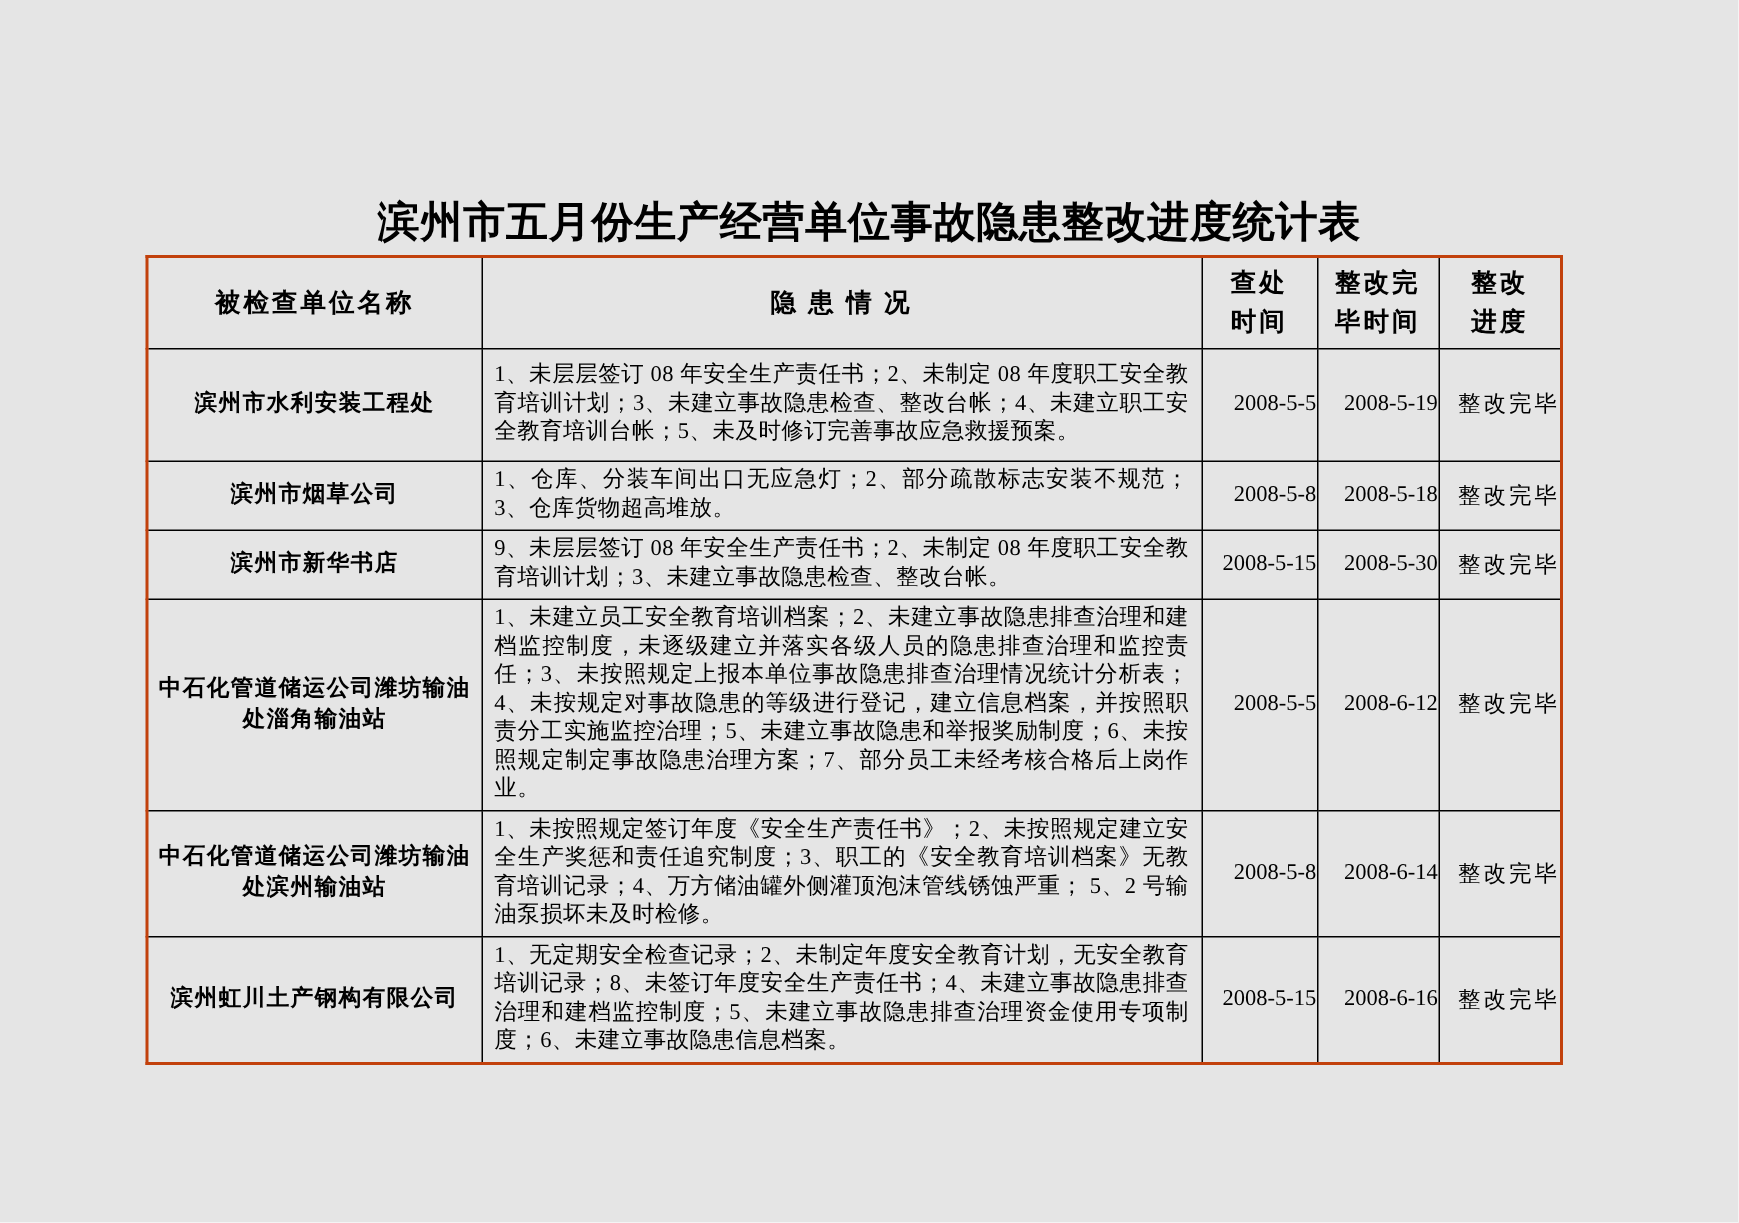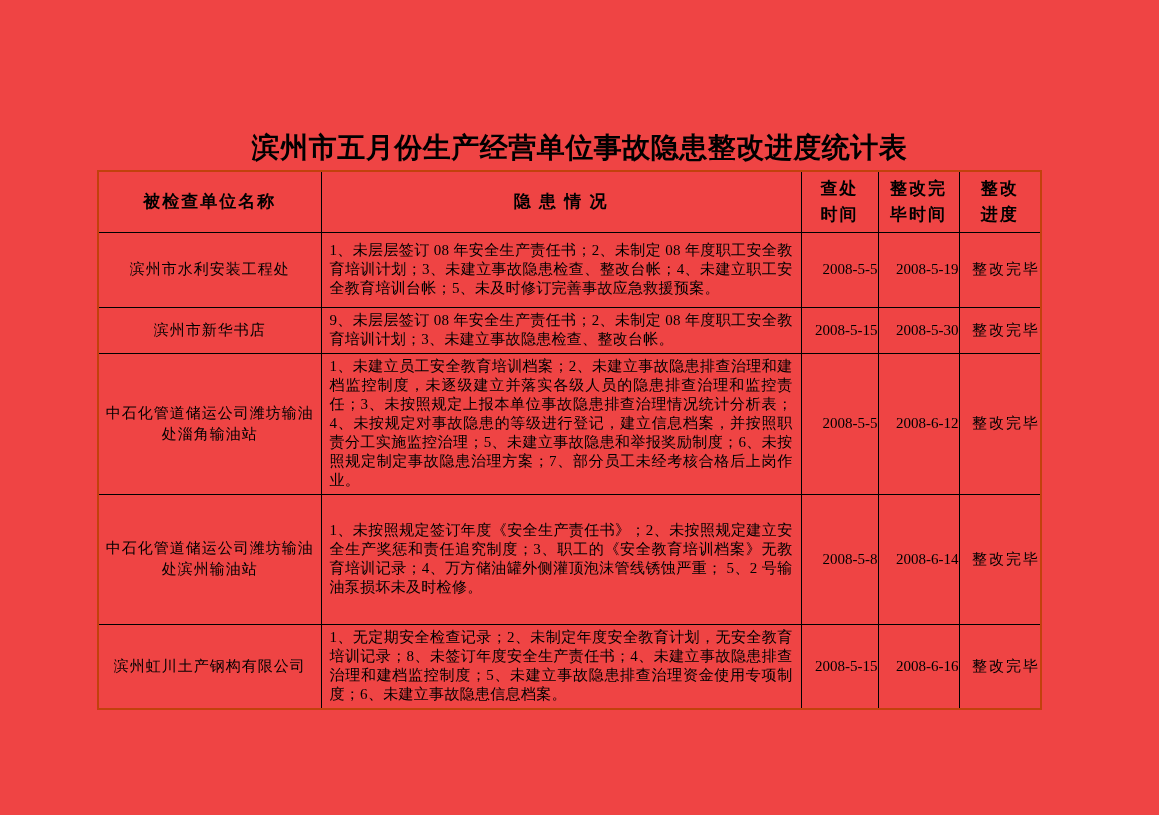--- a/index.html
+++ b/index.html
@@ -5,21 +5,21 @@
   * { margin: 0; padding: 0; box-sizing: border-box; }
   html, body { background: #ffffff; }
   body {
     font-family: "Liberation Serif", "DejaVu Serif", serif;
     color: #000;
   }
   .page {
     position: relative;
     width: 1159px;
     height: 815px;
-    background: #ef4444;
+    background: #e5e5e5;
     overflow: hidden;
   }
   .doc-title {
     position: absolute;
     top: 129px;
     left: 0;
     width: 100%;
     text-align: center;
     font-size: 28px;
     font-weight: bold;
@@ -54,20 +54,21 @@
     letter-spacing: 2px;
     white-space: pre-line;
     line-height: 26px;
   }
   td.unit-cell {
     font-size: 15px;
     text-align: center;
     letter-spacing: 1px;
     line-height: 21px;
     padding: 2px 6px;
+    font-weight: bold;
   }
   td.hazard-cell {
     font-size: 15px;
     text-align: justify;
     line-height: 19px;
     padding: 3px 8px 4px 8px;
     letter-spacing: 0.3px;
   }
   td.date-cell {
     font-size: 15px;
@@ -110,20 +111,27 @@
     </thead>
     <tbody>
       <tr>
         <td class="unit-cell">滨州市水利安装工程处</td>
         <td class="hazard-cell">1、未层层签订 08 年安全生产责任书；2、未制定 08 年度职工安全教育培训计划；3、未建立事故隐患检查、整改台帐；4、未建立职工安全教育培训台帐；5、未及时修订完善事故应急救援预案。</td>
         <td class="date-cell">2008-5-5</td>
         <td class="date-cell">2008-5-19</td>
         <td class="progress-cell">整改完毕</td>
       </tr>
       <tr>
+        <td class="unit-cell">滨州市烟草公司</td>
+        <td class="hazard-cell">1、仓库、分装车间出口无应急灯；2、部分疏散标志安装不规范；3、仓库货物超高堆放。</td>
+        <td class="date-cell">2008-5-8</td>
+        <td class="date-cell">2008-5-18</td>
+        <td class="progress-cell">整改完毕</td>
+      </tr>
+      <tr>
         <td class="unit-cell">滨州市新华书店</td>
         <td class="hazard-cell">9、未层层签订 08 年安全生产责任书；2、未制定 08 年度职工安全教育培训计划；3、未建立事故隐患检查、整改台帐。</td>
         <td class="date-cell">2008-5-15</td>
         <td class="date-cell">2008-5-30</td>
         <td class="progress-cell">整改完毕</td>
       </tr>
       <tr>
         <td class="unit-cell">中石化管道储运公司潍坊输油处淄角输油站</td>
         <td class="hazard-cell">1、未建立员工安全教育培训档案；2、未建立事故隐患排查治理和建档监控制度，未逐级建立并落实各级人员的隐患排查治理和监控责任；3、未按照规定上报本单位事故隐患排查治理情况统计分析表；4、未按规定对事故隐患的等级进行登记，建立信息档案，并按照职责分工实施监控治理；5、未建立事故隐患和举报奖励制度；6、未按照规定制定事故隐患治理方案；7、部分员工未经考核合格后上岗作业。</td>
         <td class="date-cell">2008-5-5</td>

